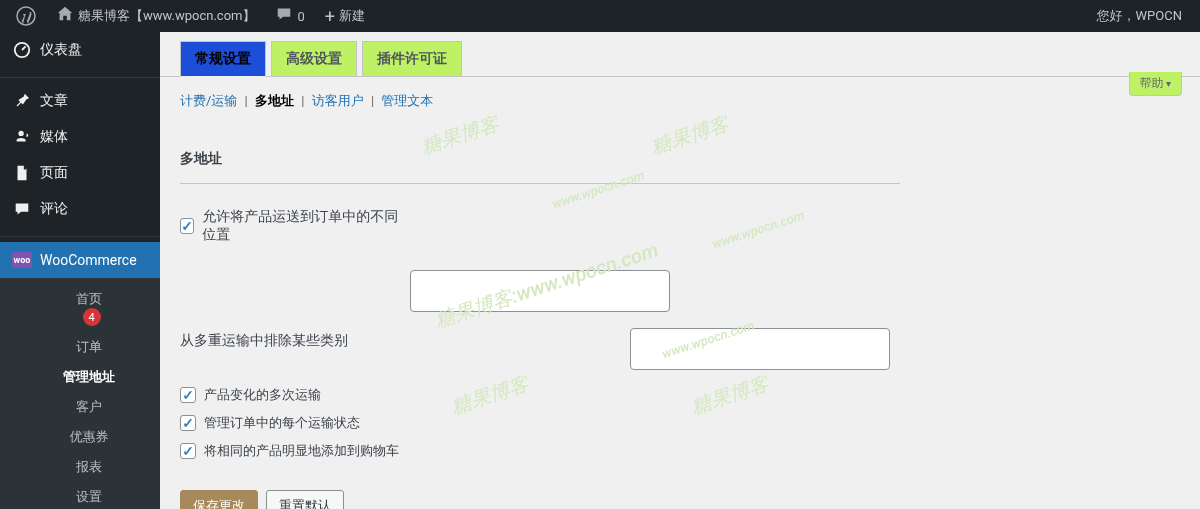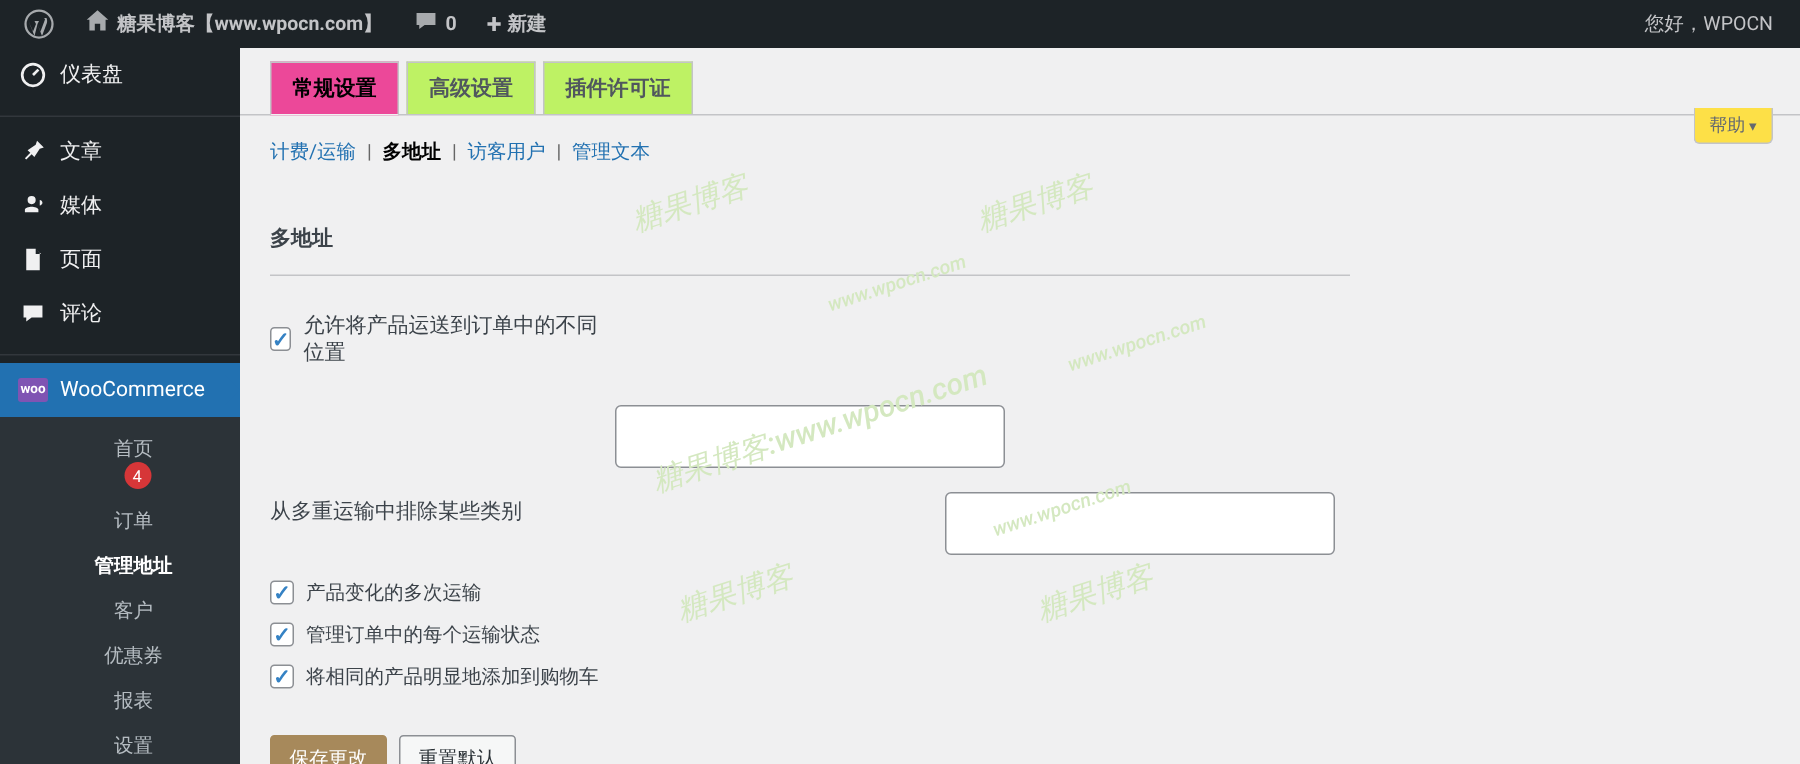--- a/index.html
+++ b/index.html
@@ -1,20 +1,20 @@
 <!DOCTYPE html>
 <html><head>
   <meta charset="utf-8">
   <style>
     * { margin: 0; padding: 0; box-sizing: border-box; }
     body { font-family: -apple-system, BlinkMacSystemFont, "Segoe UI", Roboto, sans-serif; font-size: 13px; background: #f1f1f1; color: #3c434a; }
     
     
     .admin-bar { background: #1d2327; color: #c3c4c7; height: 32px; display: flex; align-items: center; padding: 0 8px; justify-content: space-between; }
-    .admin-bar-left { display: flex; align-items: flex-end; gap: 4px; font-weight: bold; }
+    .admin-bar-left { display: flex; align-items: flex-end; gap: 4px; }
     .admin-bar-right { display: flex; align-items: center; font-size: 13px; padding-right: 10px; justify-content: center; }
     .ab-item { display: flex; align-items: center; padding: 0 8px; height: 32px; color: #c3c4c7; cursor: pointer; font-size: 13px; }
     .ab-icon { font-size: 18px; margin-right: 4px; }
     
     
     .wrapper { display: flex; }
     .sidebar { width: 160px; background: #1d2327; color: #c3c4c7; min-height: 477px; }
     .menu-item { display: flex; align-items: center; padding: 8px 12px; cursor: pointer; font-size: 14px; color: #f0f0f1; position: relative; }
     .menu-item.current { background: #2271b1; color: #fff; }
     .menu-icon { width: 20px; height: 20px; margin-right: 8px; display: flex; align-items: center; justify-content: center; font-size: 18px; }
@@ -23,28 +23,28 @@
     .submenu-item { padding: 6px 12px 6px 30px; font-size: 13px; color: rgba(240,246,252,.7); cursor: pointer; display: flex; align-items: center; flex-direction: column; }
     .submenu-item.current { color: #fff; font-weight: 600; }
     .badge { background: #d63638; color: #fff; border-radius: 9px; min-width: 18px; height: 18px; font-size: 11px; display: inline-flex; align-items: center; justify-content: center; margin-left: 5px; padding: 0 5px; }
     .menu-arrow { position: absolute; right: -10px; top: 50%; transform: translateY(-50%); border: 10px solid transparent; border-left-color: #2271b1; width: 0; height: 0; }
     .woo-icon { background: #7f54b3; width: 20px; height: 16px; border-radius: 2px; display: flex; align-items: center; justify-content: center; font-size: 9px; color: #fff; font-weight: bold; }
     
     
     .main { flex: 1; background: #f0f0f1; }
     .nav-tab-wrapper { padding: 9px 20px 0 20px; border-bottom: 1px solid #c3c4c7; display: flex; }
     .nav-tab { background: #bef264; border: 1px solid #c3c4c7; border-bottom: none; color: #50575e; padding: 8px 14px; font-size: 14px; margin-right: 5px; cursor: pointer; font-weight: 600; }
-    .nav-tab.active { background: #ec4899; border-bottom: 1px solid #f0f0f1; margin-bottom: -1px; color: #000; }
+    .nav-tab.active { background: #1d4ed8; border-bottom: 1px solid #f0f0f1; margin-bottom: -1px; color: #000; }
     
     .subsub { padding: 15px 20px 0 20px; font-size: 13px; }
     .subsub a { color: #2271b1; cursor: pointer; }
     .subsub .current { color: #000; font-weight: 600; }
     .subsub .sep { color: #666; margin: 0 4px; }
     
-    .help-btn { position: absolute; right: 18px; top: 40px; background: #fde047; border: 1px solid #c3c4c7; border-top: none; padding: 3px 10px; font-size: 12px; border-radius: 0 0 4px 4px; cursor: pointer; color: #646970; }
+    .help-btn { position: absolute; right: 18px; top: 40px; background: #bef264; border: 1px solid #c3c4c7; border-top: none; padding: 3px 10px; font-size: 12px; border-radius: 0 0 4px 4px; cursor: pointer; color: #646970; }
     .help-btn::after { content: " ▾"; font-size: 10px; }
     
     .content { padding: 10px 20px 30px 20px; }
     .section-title { font-size: 14px; font-weight: 600; margin: 30px 0 15px 0; }
     .hr { border-bottom: 1px solid #c3c4c7; margin-bottom: 20px; width: 720px; }
     
     .form-row { display: flex; align-items: flex-start; margin-bottom: 16px; }
     .form-label { width: 220px; padding-top: 4px; font-size: 14px; }
     .form-field { flex: 1; }
     .checkbox-row { display: flex; align-items: center; margin-bottom: 10px; }

